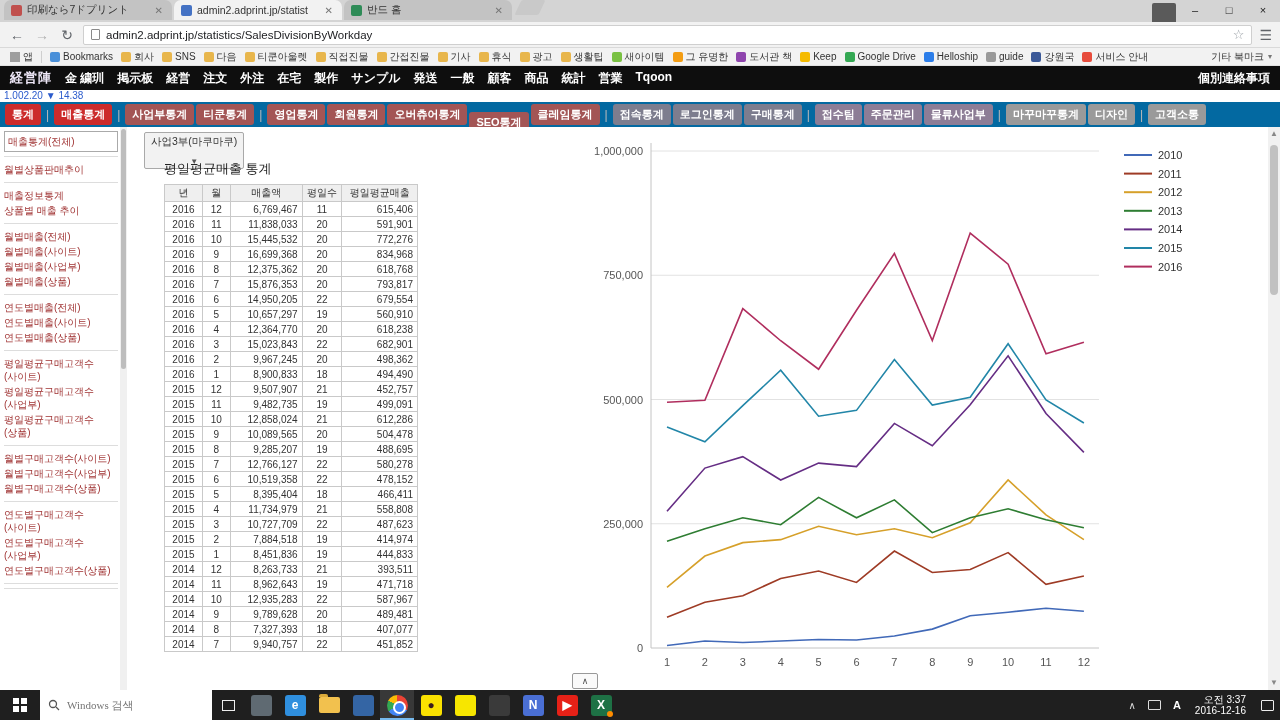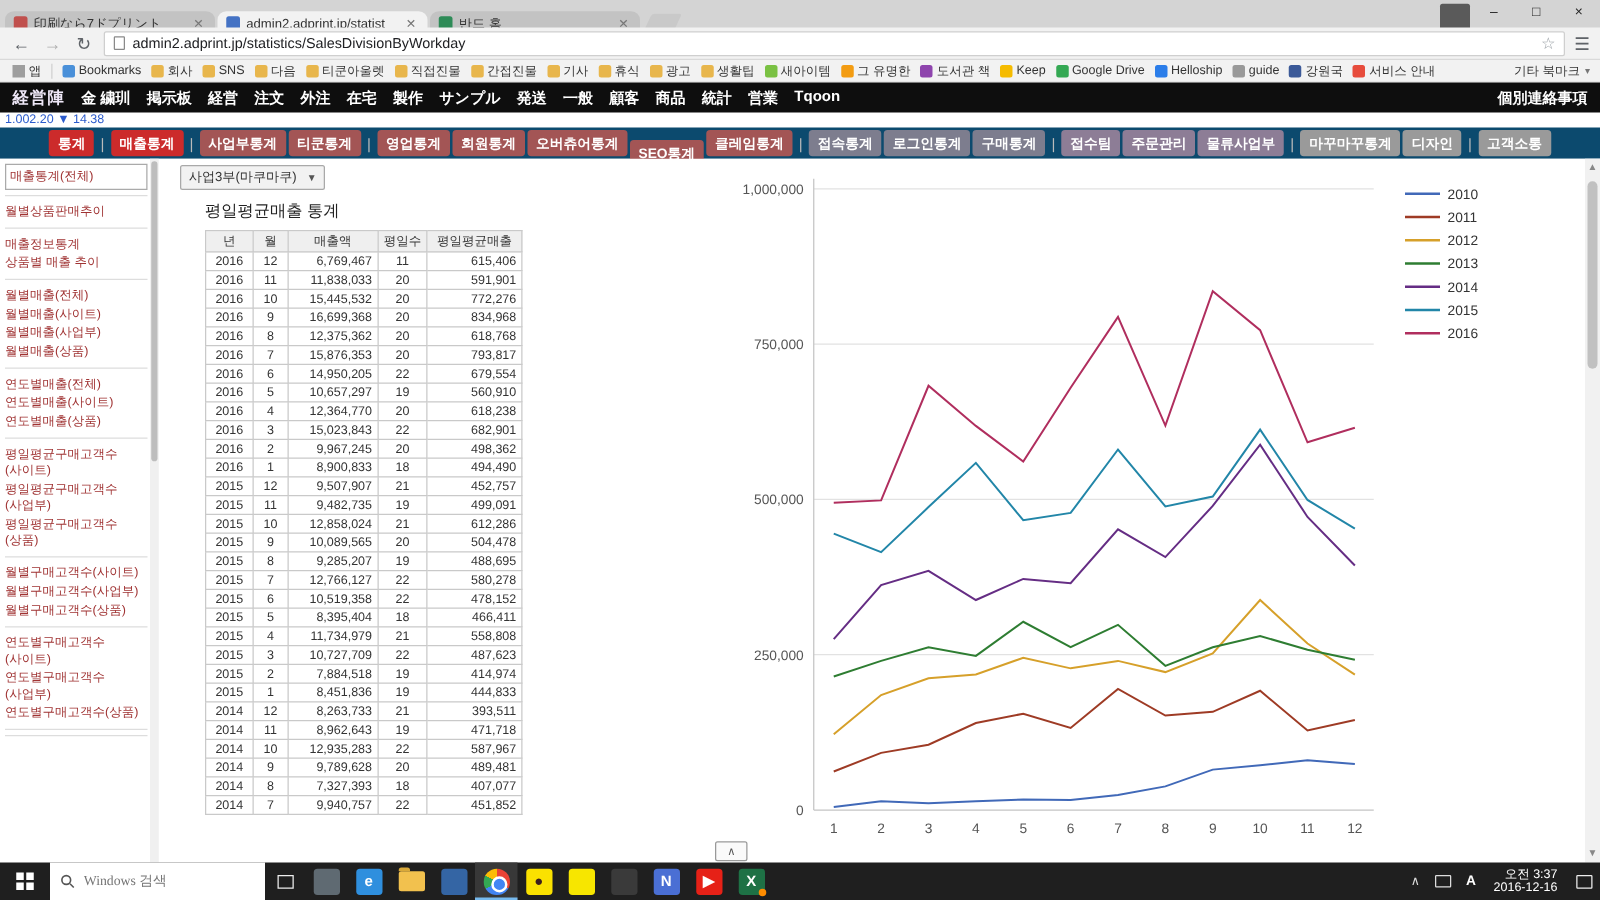--- a/index.html
+++ b/index.html
@@ -1,21 +1,21 @@
 <!DOCTYPE html>
 <html><head>
 <meta charset="utf-8">
 <style>
   * { margin:0; padding:0; box-sizing:border-box; }
   html,body { width:1280px; height:720px; overflow:hidden; }
   body { font-family:"Liberation Sans", sans-serif; background:#fff; }
   #window { position:relative; width:1280px; height:720px; background:#fff; }
 
   
-  .tabstrip { position:absolute; top:0; left:0; right:0; height:37px; background:#d4d4d4; display:flex; align-items:center; padding-left:4px; }
+  .tabstrip { position:absolute; top:0; left:0; right:0; height:37px; background:#d4d4d4; display:flex; align-items:flex-start; padding-left:4px; }
   .tab { height:20px; width:168px; display:flex; align-items:center; gap:5px; padding:0 7px; background:#c3c3c3; border-radius:7px 7px 0 0; margin-right:2px; font-size:10.5px; color:#333; }
   .tab.active { background:#f2f2f2; }
   .tab .fav { width:11px; height:11px; border-radius:2px; flex:0 0 auto; }
   .tab .title { flex:1; white-space:nowrap; overflow:hidden; }
   .tab .close { font-size:10px; color:#777; padding:0 2px; }
   .newtab { width:24px; height:15px; background:#c9c9c9; margin:0 0 0 4px; transform:skewX(-25deg); border-radius:2px; }
   .profile-badge { position:absolute; right:104px; top:3px; background:#5a5a5a; color:#eee; font-size:9px; padding:18px 6px; border-radius:2px;font-family:Liberation Serif, serif; }
   .wincontrols { position:absolute; right:0; top:0; display:flex; }
   .winbtn { width:34px; height:21px; text-align:center; line-height:21px; font-size:11px; color:#222; }
 
@@ -38,41 +38,41 @@
 
   
   .appnav { position:absolute; top:66px; left:0; right:0; height:24px; background:#0e0e0e; display:flex; align-items:center; gap:13px; padding:0 10px; }
   .appnav .brand { color:#efe8f8; font-size:13px; font-weight:bold; letter-spacing:1px; white-space:nowrap; }
   .appnav .item { color:#ffffff; font-size:12px; font-weight:bold; white-space:nowrap; }
   .appnav .right-label { margin-left:auto; color:#ffffff; font-size:12px; font-weight:bold; white-space:nowrap; }
 
   .versionbar { position:absolute; top:90px; left:4px; height:12px; font-size:10px; color:#2b5bcc; }
 
   
-  .stat-tabs { position:absolute; top:102px; left:0; right:0; height:25px; background:#0c4a6e; display:flex; align-items:center; padding:0 4px;justify-content:center; }
+  .stat-tabs { position:absolute; top:102px; left:0; right:0; height:25px; background:#0369a1; display:flex; align-items:center; padding:0 4px; }
   .stab { color:#fff; font-size:11px; font-weight:bold; padding:3px 7px; border-radius:3px; margin:0 1px; white-space:nowrap; }
   .stsep { color:#bbb; margin:0 4px; font-size:12px; }
 
   
   .content { position:absolute; top:127px; left:0; right:0; bottom:30px; background:#fff; }
   .sidebar { position:absolute; left:0; top:0; width:120px; bottom:0; padding:4px 2px 0 4px; overflow:hidden; }
   .sidebar .grp { padding:1px 0; }
   .sidebar .grp.boxed { border:1px solid #aaa; padding:2px 3px; }
   .sidebar a { display:block; color:#a03333; font-size:10px; line-height:13px; text-decoration:none; padding:1px 0; word-break:keep-all; }
   .sidebar a.active { color:#d35400; font-weight:bold; }
   .sidebar hr { border:none; border-top:1px solid #ddd; margin:4px 0; }
   .sb-scroll { position:absolute; left:120px; top:0; bottom:0; width:7px; background:#f0f0f0; }
   .sb-scroll .thumb { position:absolute; top:2px; left:1px; width:5px; height:240px; background:#bdbdbd; border-radius:3px; }
   .vscroll { position:absolute; right:0; top:0; bottom:0; width:12px; background:#f1f1f1; }
   .vscroll .thumb { position:absolute; top:18px; left:2px; width:8px; height:150px; background:#c1c1c1; border-radius:4px; }
   .vscroll .arrow { position:absolute; left:0; width:12px; height:14px; color:#888; font-size:8px; text-align:center; line-height:14px; }
   .vscroll .arrow.up { top:0; } .vscroll .arrow.down { bottom:0; }
 
   .main { position:absolute; left:127px; top:0; right:12px; bottom:0; }
-  .division-select { position:absolute; left:17px; top:5px; font-size:10.5px; color:#333; background:#f2f2f2; border:1px solid #a9a9a9; padding:2px 6px; border-radius:2px; display:flex; gap:8px; align-items:center; }
+  .division-select { position:absolute; left:17px; top:5px; font-size:10.5px; color:#333; background:#f2f2f2; border:1px solid #a9a9a9; padding:2px 6px; border-radius:2px; display:flex; gap:8px; align-items:center;flex-direction:column; }
   .division-select .caret { font-size:8px; color:#555; }
 
   .table-panel { position:absolute; left:17px; top:31px; width:254px;margin-left:20px; }
   .table-title { font-size:13px; color:#222; margin:2px 0 6px 0; }
   table.stats { border-collapse:collapse; width:254px; font-size:10px; color:#333; }
   table.stats th, table.stats td { border:1px solid #c9c9c9; padding:1px 4px; height:15px; }
   table.stats th { background:#efefef; font-weight:normal; text-align:center; }
   table.stats td.c { text-align:center; }
   table.stats td.r { text-align:right; }
 

